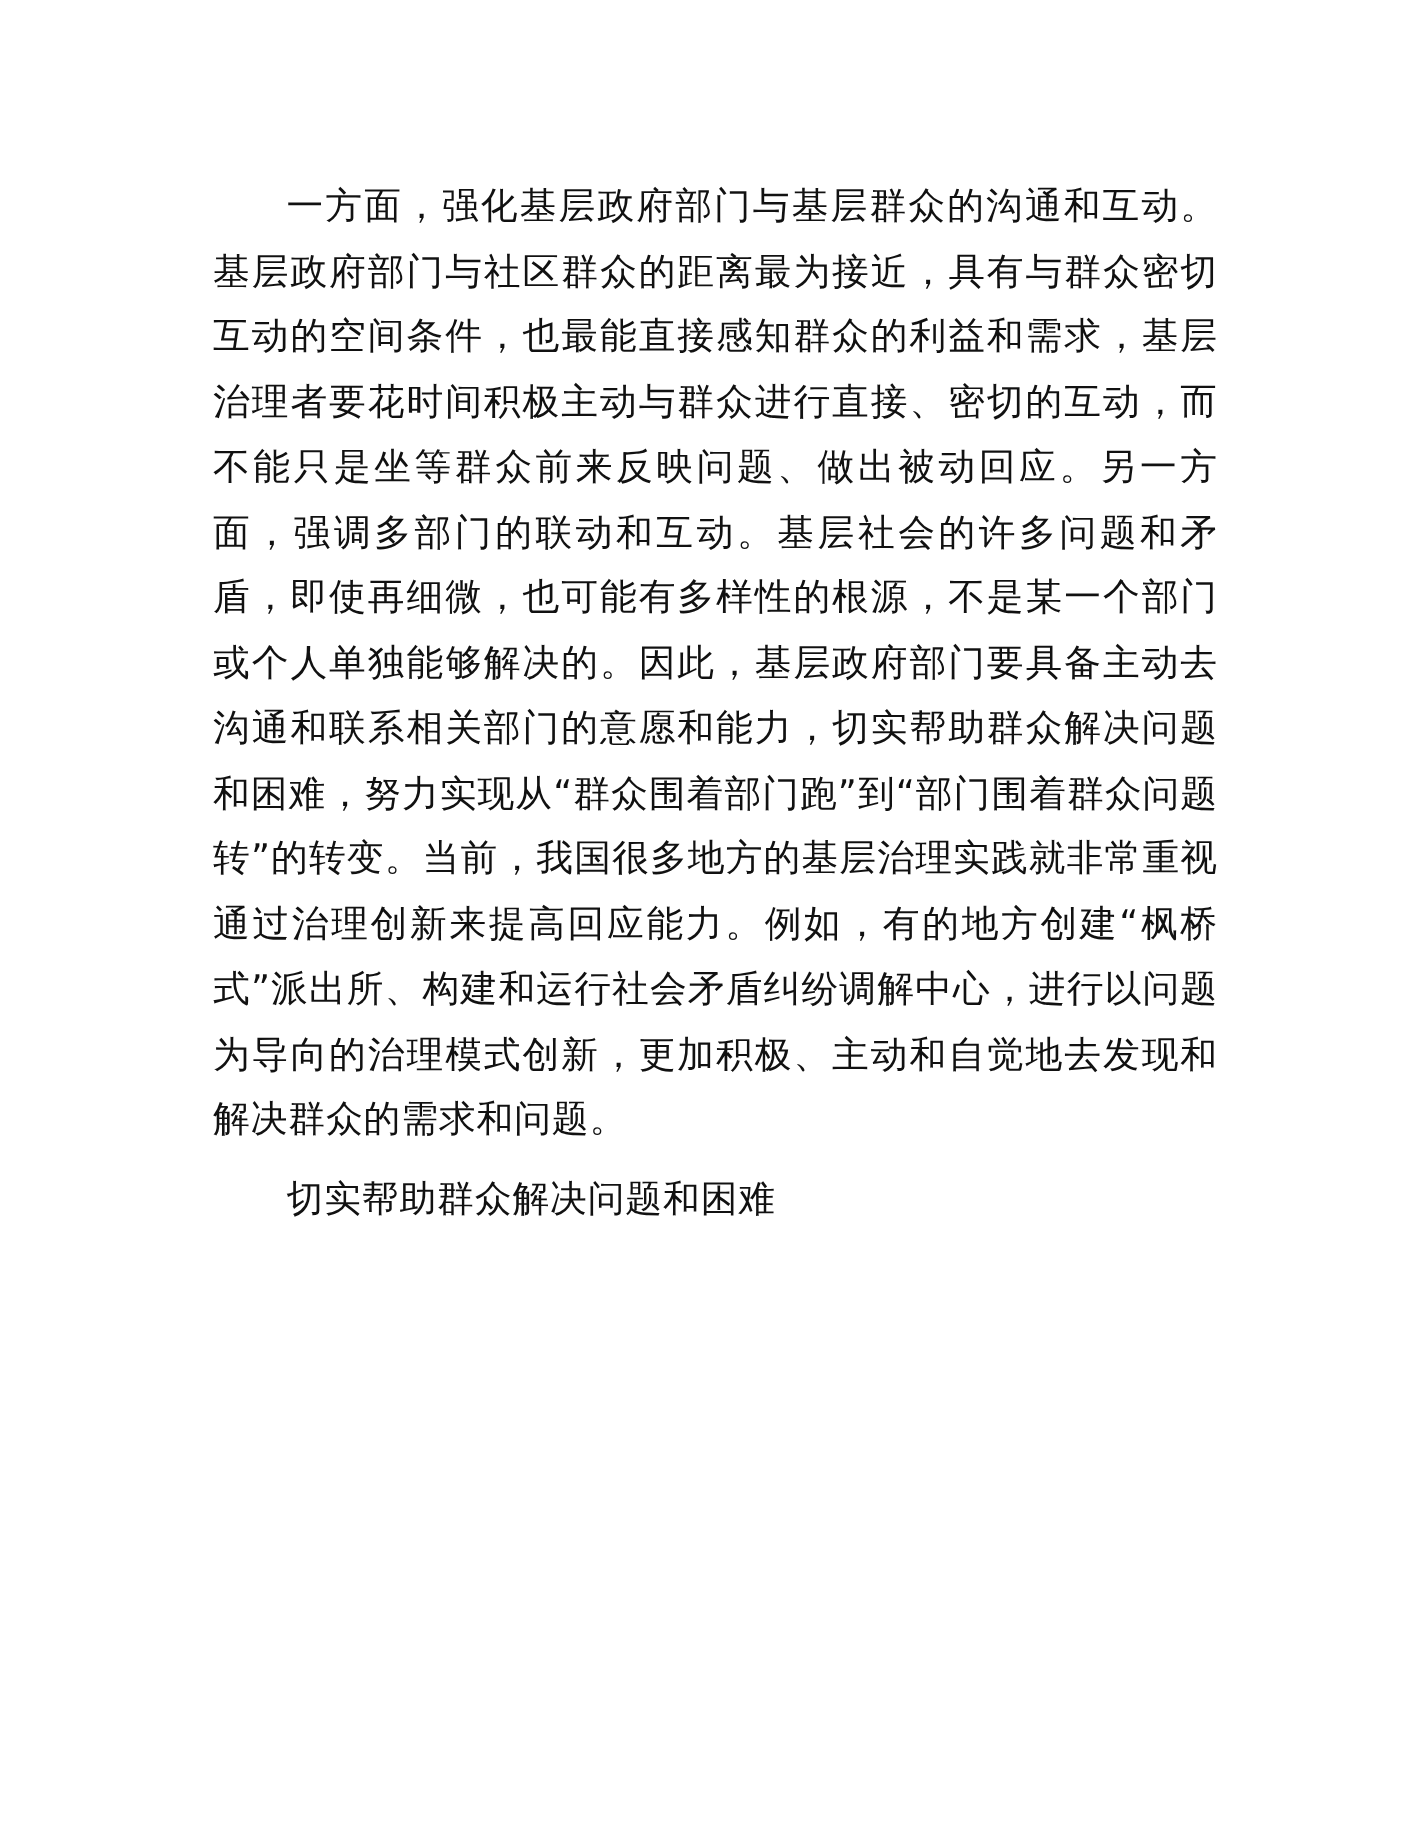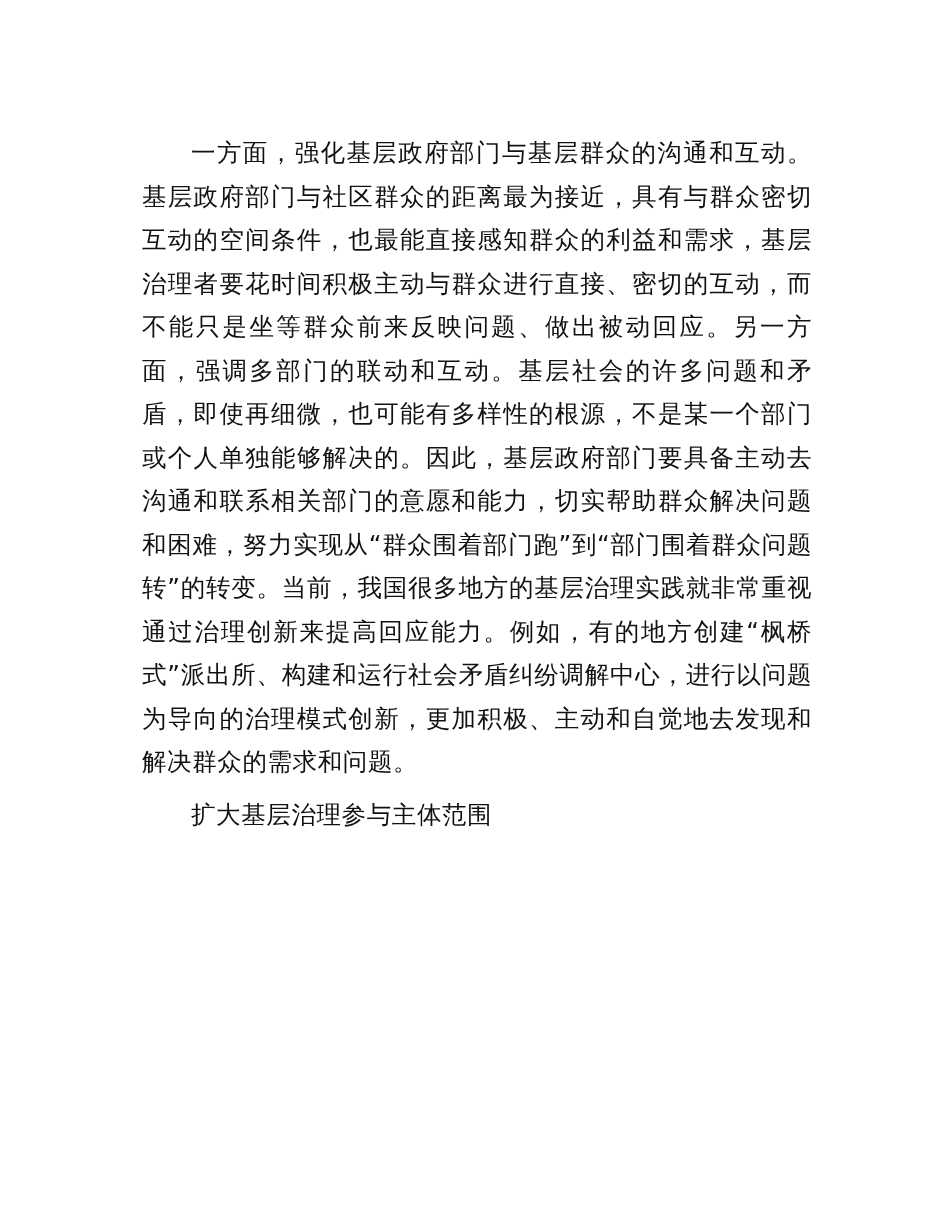--- a/index.html
+++ b/index.html
@@ -11,21 +11,21 @@
       width: 950px;
       height: 1230px;
       position: relative;
       overflow: hidden;
       font-family: "DejaVu Sans", "Liberation Sans", sans-serif;
       color: #111111;
     }
     .page {
       position: absolute;
       left: 0;
-      top: 16px;
+      top: 0;
       width: 950px;
       height: 884px;
       background: #ffffff;
     }
     .content {
       position: absolute;
       left: 142px;
       top: 115px;
       width: 670px;
     }
@@ -43,15 +43,15 @@
       margin-top: 9px;
       margin-bottom: 9px;
     }
   </style>
 </head>
 <body>
 
 <div class="page">
   <div class="content">
     <p class="para">一方面，强化基层政府部门与基层群众的沟通和互动。基层政府部门与社区群众的距离最为接近，具有与群众密切互动的空间条件，也最能直接感知群众的利益和需求，基层治理者要花时间积极主动与群众进行直接、密切的互动，而不能只是坐等群众前来反映问题、做出被动回应。另一方面，强调多部门的联动和互动。基层社会的许多问题和矛盾，即使再细微，也可能有多样性的根源，不是某一个部门或个人单独能够解决的。因此，基层政府部门要具备主动去沟通和联系相关部门的意愿和能力，切实帮助群众解决问题和困难，努力实现从“群众围着部门跑”到“部门围着群众问题转”的转变。当前，我国很多地方的基层治理实践就非常重视通过治理创新来提高回应能力。例如，有的地方创建“枫桥式”派出所、构建和运行社会矛盾纠纷调解中心，进行以问题为导向的治理模式创新，更加积极、主动和自觉地去发现和解决群众的需求和问题。</p>
-    <p class="para heading">扩大基层治理参与主体范围</p>
+    <p class="para heading">切实帮助群众解决问题和困难</p>
   </div>
 </div>
 
 </body></html>

